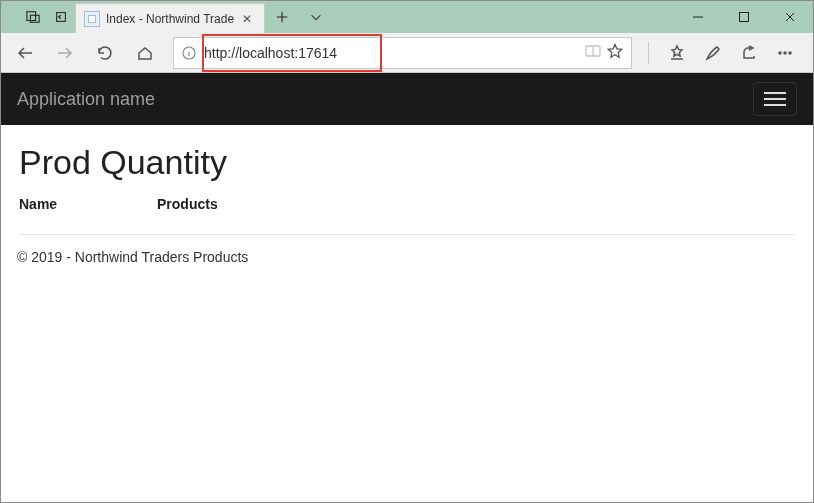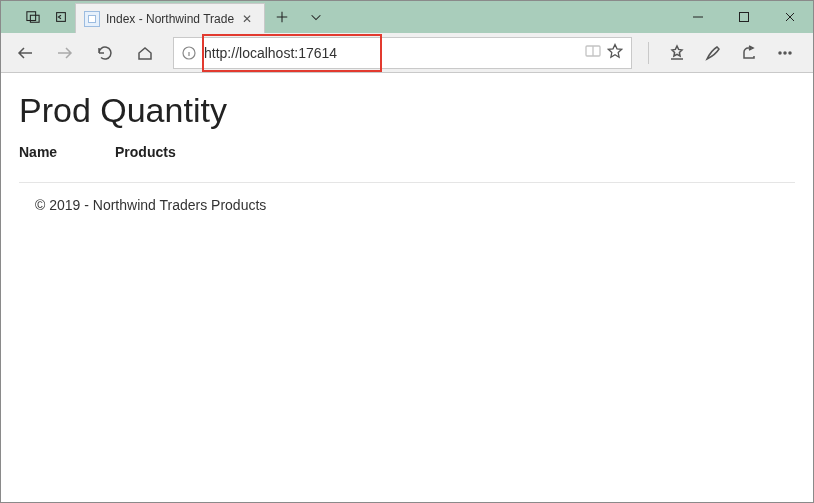--- a/index.html
+++ b/index.html
@@ -37,24 +37,24 @@
   .sep { width:1px; height:22px; background:#c9c9c9; margin:0 6px; }
 
   
   .page { flex: 1; background: #fff; display: flex; flex-direction: column; overflow: hidden; }
   .navbar { background: #1a1a1a; color: #9d9d9d; height: 52px; display: flex; align-items: center; justify-content: space-between; padding: 0 16px; }
   .brand { font-size: 18px; color: #9d9d9d; }
   .hamburger { border: 1px solid #333; border-radius: 4px; width: 44px; height: 34px; display: flex; flex-direction: column; justify-content: center; align-items: center; gap: 4px; }
   .hamburger span { display: block; width: 22px; height: 2px; background: #ddd; }
   .content { padding: 18px 18px 8px 18px; }
   h1 { font-size: 34px; font-weight: 400; color: #222; margin-bottom: 14px; }
-  .row-head { display: flex; gap: 38px; font-size: 14px; font-weight: 700; color: #222; padding-bottom: 14px; }
+  .row-head { display: flex; gap: 80px; font-size: 14px; font-weight: 700; color: #222; padding-bottom: 14px; }
   .row-head .col1 { width: 58px; }
   hr { border: none; border-top: 1px solid #e5e5e5; margin: 0 18px; }
-  .footer { padding: 14px 34px; font-size: 14px; color: #333; }
+  .footer { padding: 14px 16px; font-size: 14px; color: #333; }
 </style>
 </head>
 <body>
 
 <div class="window">
 
   <div class="titlebar">
     <div class="tb-left">
       <div class="tb-icon">
         <svg viewBox="0 0 16 16">
@@ -169,20 +169,28 @@
         <svg viewBox="0 0 18 18">
             <circle cx="4" cy="9" r="1" fill="#555"></circle>
             <circle cx="9" cy="9" r="1" fill="#555"></circle>
             <circle cx="14" cy="9" r="1" fill="#555"></circle>
           </svg>
       </div>
     </div>
   </div>
 
   <div class="page">
+    <div class="navbar">
+      <div class="brand">Application name</div>
+      <div class="hamburger">
+        <span></span>
+          <span></span>
+          <span></span>
+      </div>
+    </div>
     <div class="content">
       <h1>Prod Quantity</h1>
       <div class="row-head">
         <div class="col1">Name</div>
         <div>Products</div>
       </div>
     </div>
     <hr>
     <div class="footer">© 2019 - Northwind Traders Products</div>
   </div>

